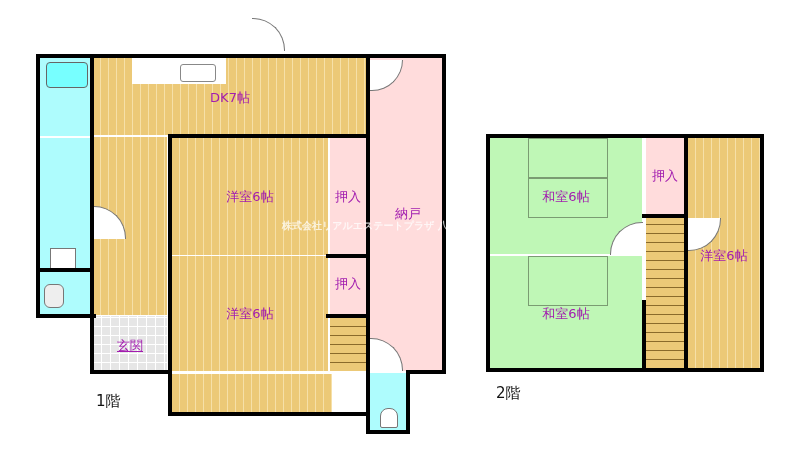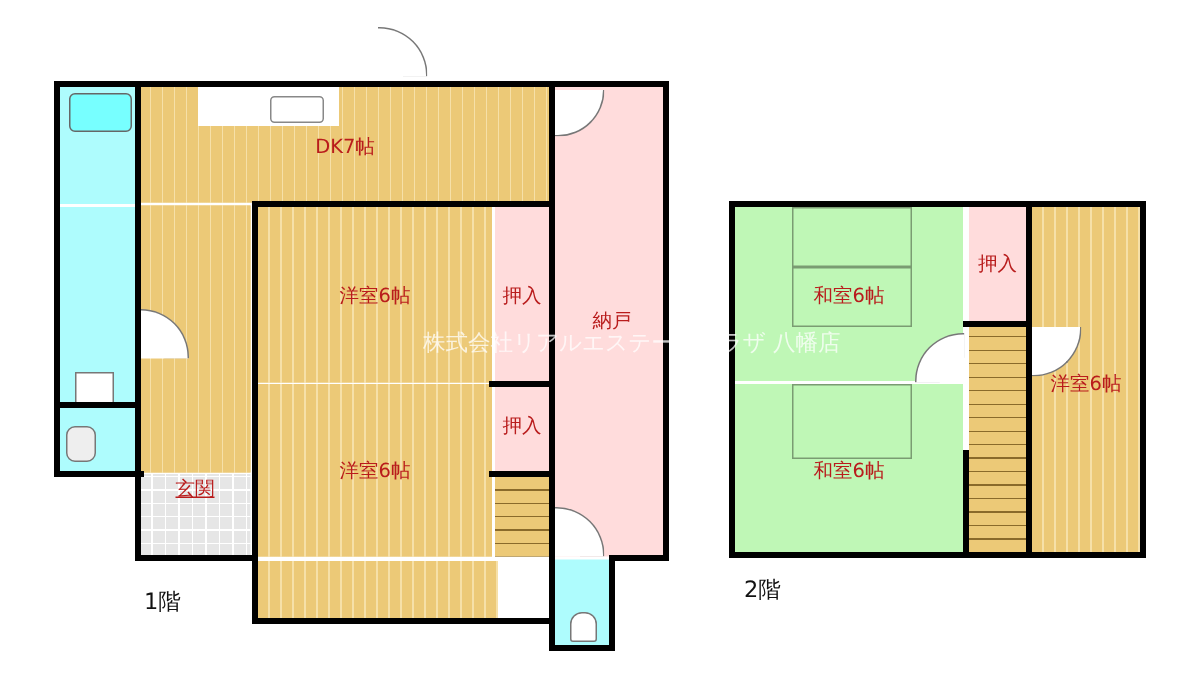--- a/index.html
+++ b/index.html
@@ -4,24 +4,24 @@
 <style>
   html,body{margin:0;padding:0;background:#fff;}
   body{width:800px;height:454px;position:relative;overflow:hidden;font-family:"DejaVu Sans",sans-serif;}
   .abs{position:absolute;}
   .wood{background-color:#ecc977;background-image:repeating-linear-gradient(90deg,#ecc977 0 7px,#f6e0a8 7px 8px);}
   .pink{background:#ffdcdc;}
   .cyan{background:#aefcfd;}
   .green{background:#bff7b6;}
   .grey{background-color:#e6e6e6;background-image:repeating-linear-gradient(0deg,transparent 0 8px,#fff 8px 9px),repeating-linear-gradient(90deg,transparent 0 8px,#fff 8px 9px);}
   .wall{background:#000;}
-  .label{font-size:13px;color:#b91c1c;white-space:nowrap;transform:translate(-50%,-50%);}
+  .label{font-size:13px;color:#a21caf;white-space:nowrap;transform:translate(-50%,-50%);}
   .floor-label{font-size:15px;color:#111;}
   .tatami{border:1px solid #7a9c72;box-sizing:border-box;}
-  .watermark{font-size:15px;color:rgba(255,255,255,0.75);white-space:nowrap;}
+  .watermark{font-size:10px;color:rgba(255,255,255,0.75);white-space:nowrap;font-weight:bold;}
   .stairs{background-color:#ecc977;background-image:repeating-linear-gradient(0deg,#ecc977 0 8px,#8a6a2a 8px 9px);}
 </style>
 </head>
 <body>
 
 <div>
 
   <div class="abs cyan" style="left:40px;top:58px;width:52px;height:78px;"></div>
   <div class="abs" style="left:46px;top:62px;width:40px;height:24px;background:#7ff;border:1px solid #666;border-radius:4px;"></div>
   <div class="abs cyan" style="left:40px;top:138px;width:52px;height:132px;"></div>
@@ -30,21 +30,21 @@
   <div class="abs" style="left:44px;top:284px;width:18px;height:22px;background:#eee;border:1px solid #777;border-radius:6px;"></div>
 
   <div class="abs wood" style="left:93px;top:58px;width:275px;height:77px;"></div>
   <div class="abs" style="left:132px;top:58px;width:94px;height:26px;background:#fff;"></div>
   <div class="abs" style="left:180px;top:64px;width:34px;height:16px;background:#fff;border:1px solid #888;border-radius:3px;"></div>
   <div class="abs label" style="left:230px;top:98px;">DK7帖</div>
 
   <div class="abs wood" style="left:93px;top:137px;width:74px;height:178px;"></div>
 
   <div class="abs grey" style="left:93px;top:316px;width:74px;height:55px;"></div>
-  <div class="abs label" style="left:130px;top:326px;text-decoration:underline;">玄関</div>
+  <div class="abs label" style="left:130px;top:346px;text-decoration:underline;">玄関</div>
 
   <div class="abs wood" style="left:172px;top:138px;width:156px;height:117px;"></div>
   <div class="abs label" style="left:250px;top:197px;">洋室6帖</div>
   <div class="abs wood" style="left:172px;top:256px;width:156px;height:115px;"></div>
   <div class="abs label" style="left:250px;top:314px;">洋室6帖</div>
   <div class="abs wood" style="left:172px;top:374px;width:160px;height:40px;"></div>
 
   <div class="abs pink" style="left:330px;top:138px;width:36px;height:118px;"></div>
   <div class="abs label" style="left:348px;top:197px;">押入</div>
   <div class="abs pink" style="left:330px;top:258px;width:36px;height:56px;"></div>

